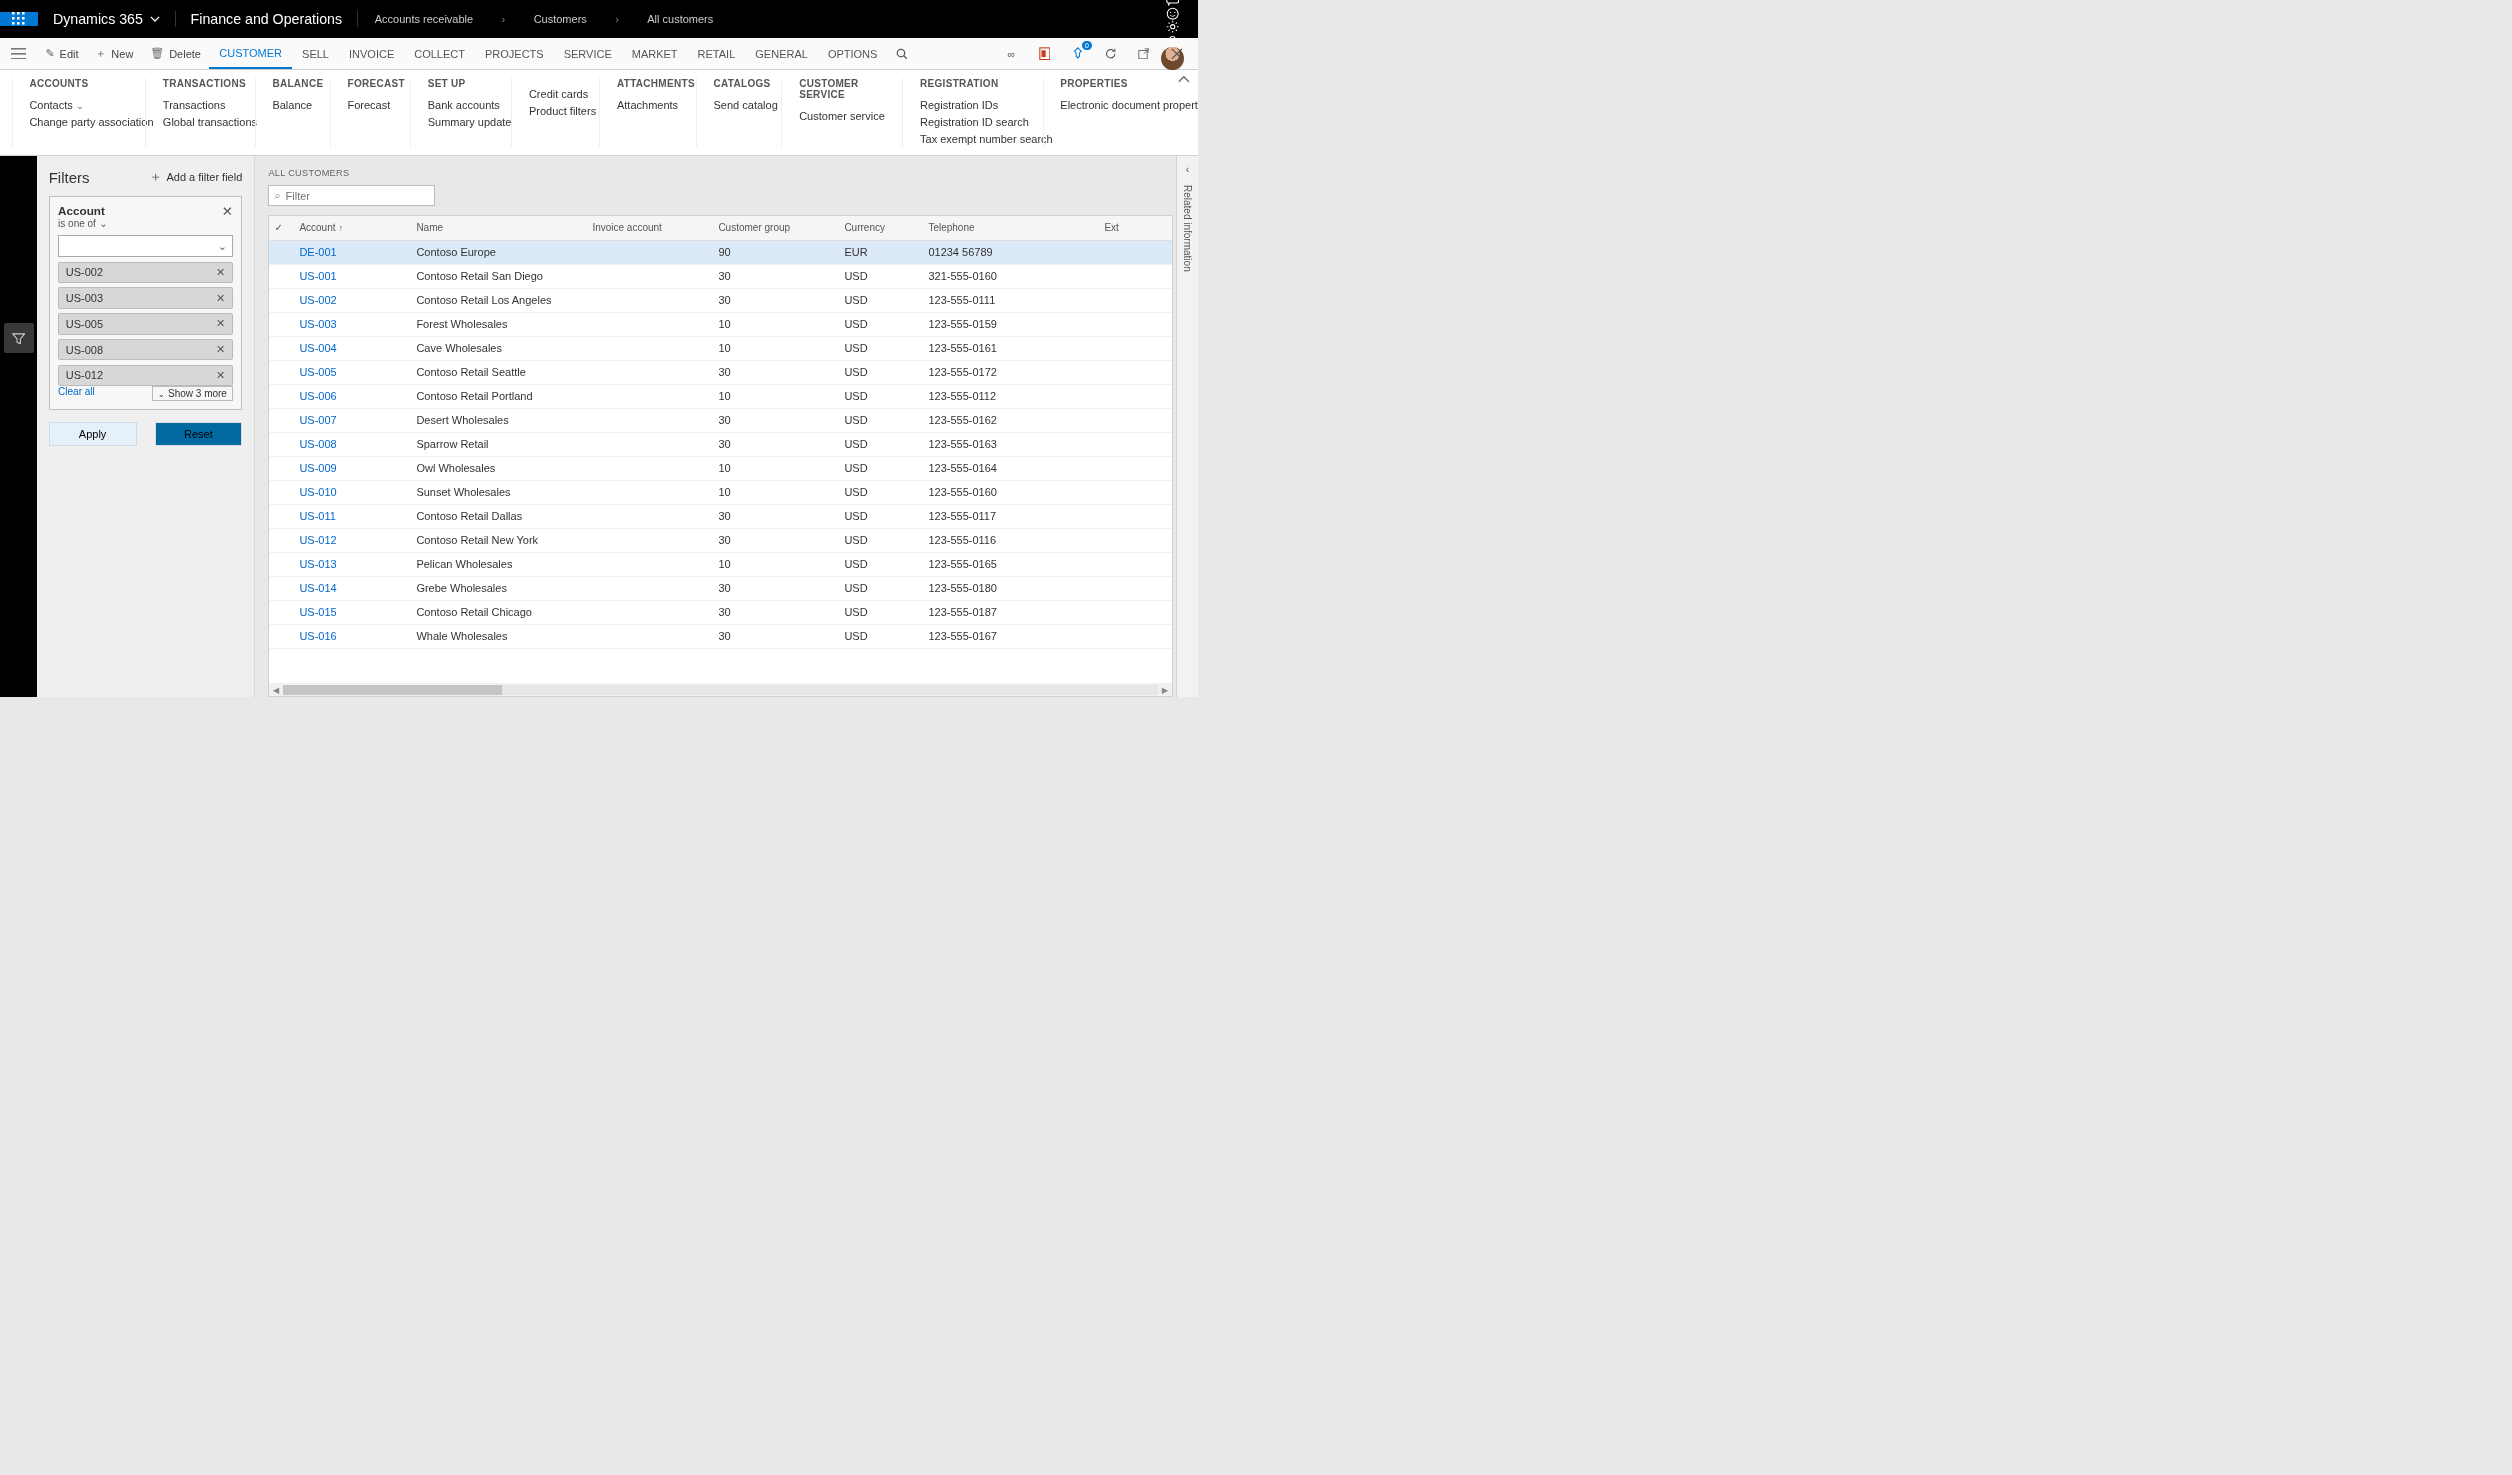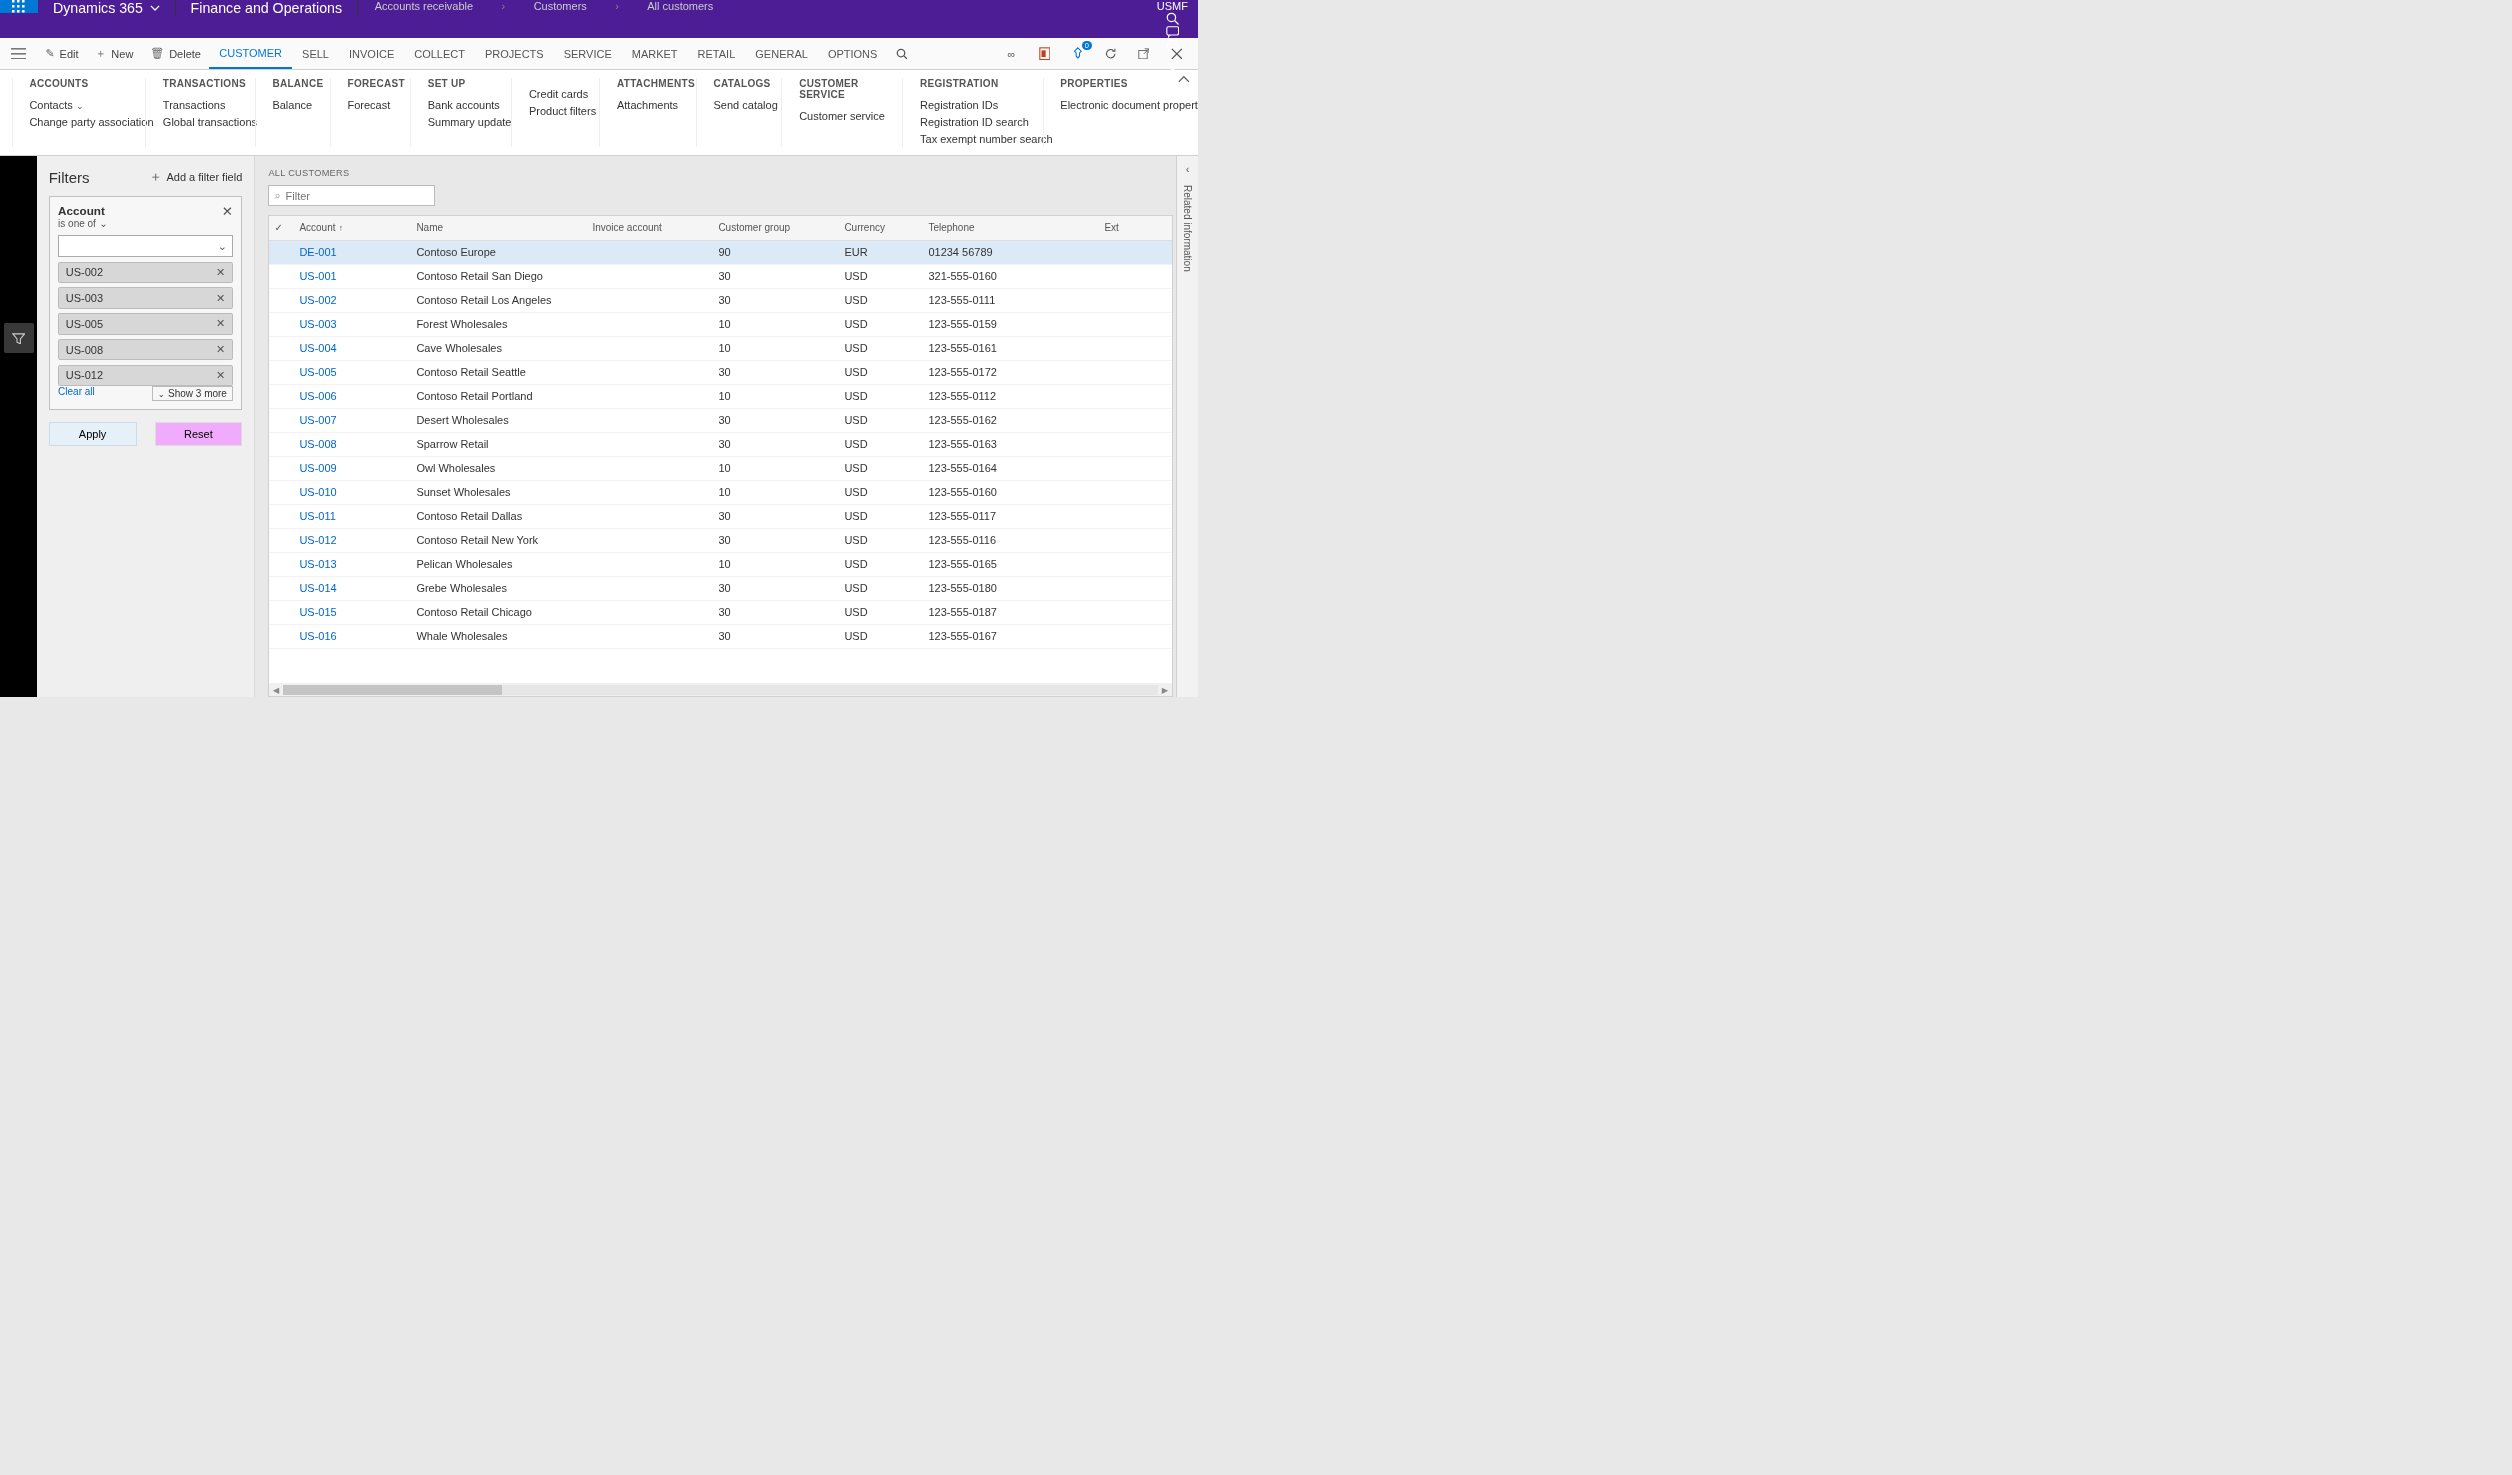--- a/index.html
+++ b/index.html
@@ -1,19 +1,19 @@
 <!DOCTYPE html>
 <html style="font-size:13.4px"><head>
 <meta charset="utf-8">
 <style>
 * { box-sizing: border-box; margin: 0; padding: 0; font-family: "Segoe UI", Arial, sans-serif; }
 body { background: #e8e8e8; overflow: hidden; width: 1198px; height: 703px; font-size: 11px; color: #333; }
 
 
-.topbar { display: flex; align-items: flex-start; height: 38px; background: #4c1d95; color: #fff; }
+.topbar { display: flex; align-items: center; height: 38px; background: #000000; color: #fff; }
 .waffle { width: 38px; display: flex; align-items: center; justify-content: center; background: #0078d4; cursor: pointer; }
 .brand { display: flex; align-items: center; padding: 0 15px; border-right: 0.8px solid #333; font-size: 14.2px; cursor: pointer; }
 .brand .chev { margin-left: 6.7px; }
 .module { display: flex; align-items: center; padding: 0 15px; border-right: 0.8px solid #333; font-size: 14.2px; }
 .breadcrumbs { display: flex; align-items: center; padding: 0 16.7px; font-size: 11px; color: #ccc; gap: 20px; }
 .breadcrumbs .crumb { cursor: pointer; }
 .breadcrumbs .sep { margin: 0 8.4px; color: #888; }
 .topbar-right { margin-left: auto; display: flex; align-items: center; flex-direction: column; }
 .company { padding: 0 10px; font-size: 11px; }
 .topicon { width: 33px; display: flex; align-items: center; justify-content: center; cursor: pointer; height: 100%; }
@@ -59,21 +59,21 @@
 .fvalbox { margin-top:6.7px; border:0.8px solid #aaa; background:#fff; height:22px; display:flex; align-items:center; justify-content:flex-end; padding:0 5px; }
 .fvalbox .chev { color:#666; cursor:pointer; }
 .chip { display:flex; align-items:center; justify-content:space-between; background:#d7d7d7; border:0.8px solid #bbb; border-radius:1.7px; padding:3.3px 6.7px; margin-top:4.2px; font-size:11px; }
 .chip .x { cursor:pointer; color:#555; }
 .filterfoot { display:flex; justify-content:space-between; margin-top:0; font-size:10px; }
 .filterfoot .clear { color:#0066cc; cursor:pointer; }
 .filterfoot .showmore { border:0.8px solid #bbb; padding:0.8px 5px; cursor:pointer; display:flex; align-items:center; }
 .filterfoot .showmore .chev{ margin-right:3.3px; font-size:8.4px; }
 .filterbtns { display:flex; gap:18px; margin-top:11.7px; }
 .filterbtns button { flex:1; padding:5px 0; background:#e6f0f8; border:0.8px solid #cddce8; cursor:pointer; font-size:11px; }
-.filterbtns button.reset{ background:#f0abfc; border-color:#ddd; }
+.filterbtns button.reset{ background:#0369a1; border-color:#ddd; }
 
 
 .gridwrap { flex:1; background:#e8e8e8; padding:11.7px 3.3px 0 13.4px; display:flex; flex-direction:column; position:relative; }
 .gridtitle { font-size:9.2px; color:#666; letter-spacing:0.3px; margin-bottom:6.7px; }
 .gridfilter { width:167px; border:0.8px solid #bbb; background:#fff; display:flex; align-items:center; padding:3.3px 5px; margin-bottom:8.4px; }
 .gridfilter .sicon { color:#888; margin-right:5px; }
 .gridfilter input { border:none; outline:none; font-size:11px; flex:1; }
 .table { flex:1; overflow:hidden; border:0.8px solid #d0d0d0; background:#fff; display:flex; flex-direction:column; }
 .thead, .trow { display:grid; grid-template-columns: 25px 117px 176px 126px 126px 84px 176px 50px; align-items:center; }
 .thead { background:#f5f5f5; border-bottom:0.8px solid #ddd; height:25px; font-size:10px; color:#555; }

